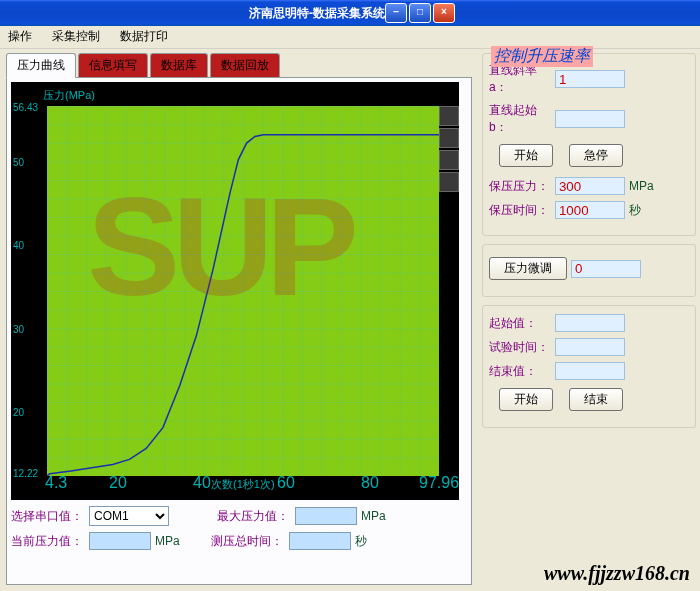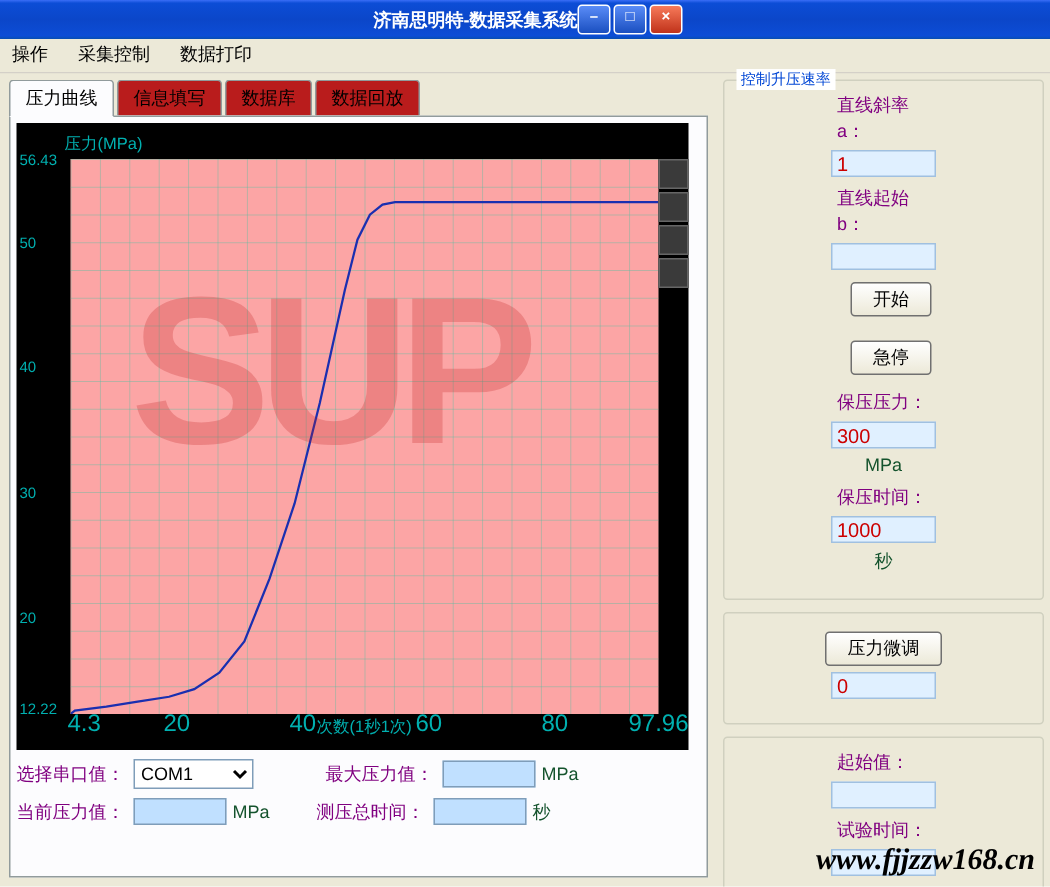--- a/index.html
+++ b/index.html
@@ -119,21 +119,21 @@
   left: 200px;
   color: #00b0b0;
   font-size: 11px;
 }
 .chartplot {
   position: absolute;
   left: 36px;
   top: 24px;
   width: 392px;
   height: 370px;
-  background: #fca5a5;
+  background: #84cc16;
 }
 .chartside {
   position: absolute;
   right: 0;
   top: 24px;
   width: 20px;
   display: flex;
   flex-direction: column;
   gap: 2px;
 }
@@ -179,31 +179,31 @@
   border: 1px solid #d0d0bf;
   border-radius: 3px;
   margin-bottom: 8px;
   padding: 8px 6px 10px 6px;
   position: relative;
 }
 .fieldset-title {
   position: absolute;
   top: -8px;
   left: 8px;
-  background: #ffffff;
+  background: #fca5a5;
   padding: 0 3px;
   color: #0046d5;
-  font-size: 10px;
+  font-size: 16px;
+  font-style: italic;
 }
 .formrow {
   display: flex;
   align-items: center;
   margin-bottom: 6px;
   gap: 4px;
-  flex-direction: column;
 }
 .formlabel { color: #800080; width: 62px; }
 .input-lt {
   background: #e0f0ff;
   border: 1px solid #a0c0e0;
   height: 18px;
   width: 70px;
   color: #c00;
   padding: 1px 3px;
   box-sizing: border-box;

